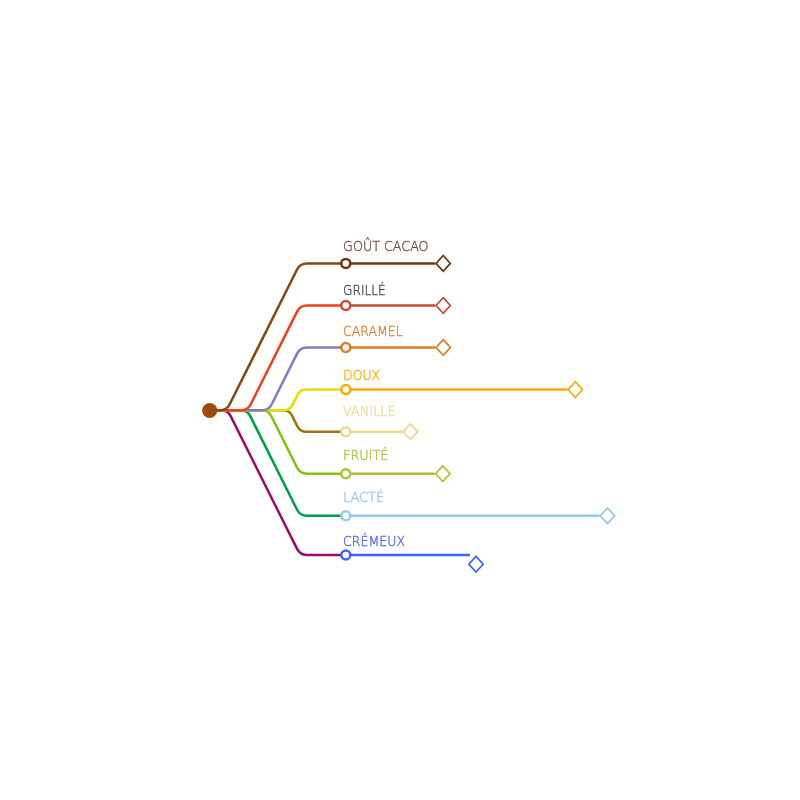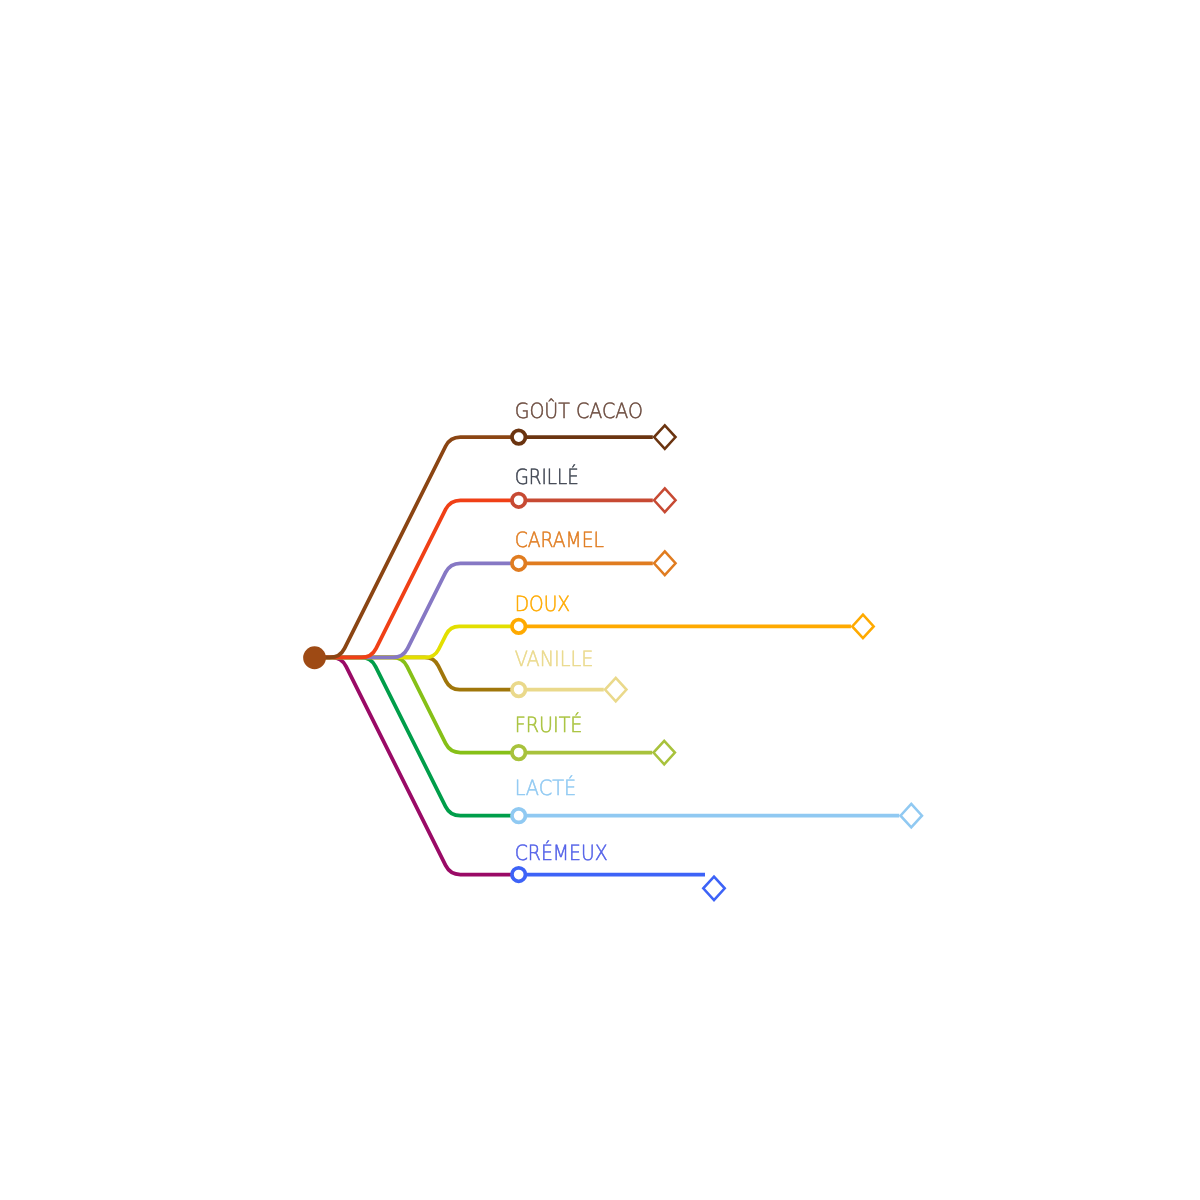--- a/index.html
+++ b/index.html
@@ -1,19 +1,19 @@
 <!DOCTYPE html>
 <html><head>
 <meta charset="utf-8">
 <title>Profil aromatique</title>
 <style>
   html,body{margin:0;padding:0;}
   body{width:800px;height:800px;background:#ffffff;
        font-family:"DejaVu Sans",sans-serif;overflow:hidden;}
-  #stage{position:relative;width:800px;height:656px;background:#ffffff;margin-top:28px;}
+  #stage{position:relative;width:800px;height:656px;background:#ffffff;}
   svg{display:block;}
   text.lbl{font-family:"DejaVu Sans",sans-serif;font-size:14px;font-weight:200;
            paint-order:stroke;stroke-width:0.35px;}
 </style>
 </head>
 <body>
 
 <div id="stage">
   <svg id="chart" width="800" height="800" viewBox="0 0 800 800" shape-rendering="geometricPrecision">
     <g id="g-stems">

